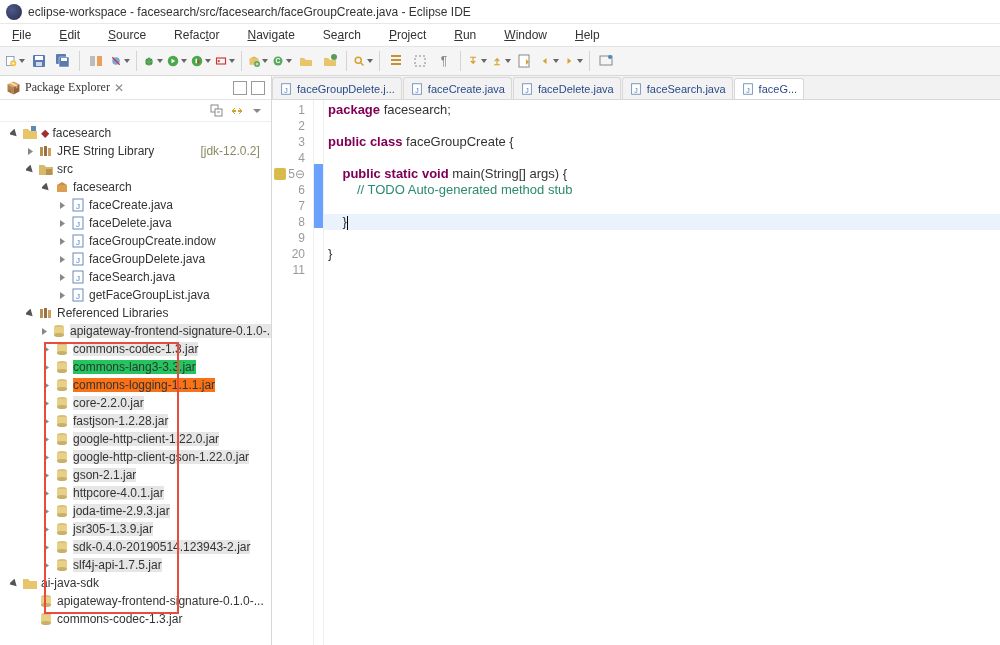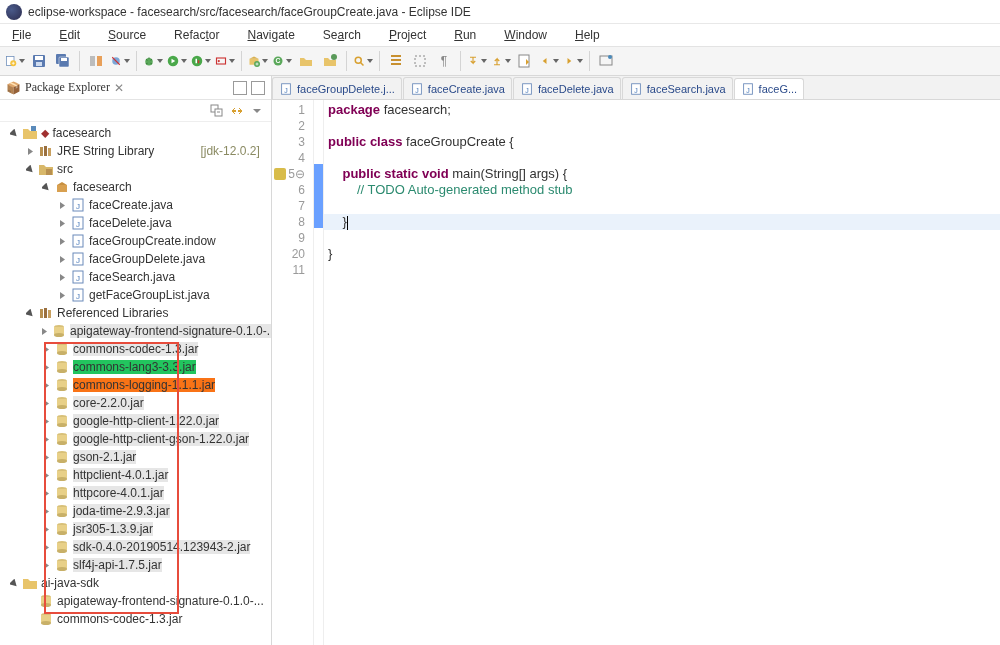--- a/index.html
+++ b/index.html
@@ -517,20 +517,35 @@
                 <path d="M2 1l5 3.5L2 8z" fill="#888"></path>
               </svg>
             </span>
             <span class="ticon">
               <svg viewBox="0 0 16 16">
                 <ellipse cx="8" cy="4" rx="5" ry="2" fill="#d8c078"></ellipse>
                 <rect x="3" y="4" width="10" height="8" fill="#e8d088"></rect>
                 <ellipse cx="8" cy="12" rx="5" ry="2" fill="#c8b068"></ellipse>
               </svg>
             </span>
+            <span class="tlabel" style="background:#e6e6e6">fastjson-1.2.28.jar</span>
+          </div>
+        <div class="trow pad3">
+            <span class="twist">
+              <svg viewBox="0 0 9 9">
+                <path d="M2 1l5 3.5L2 8z" fill="#888"></path>
+              </svg>
+            </span>
+            <span class="ticon">
+              <svg viewBox="0 0 16 16">
+                <ellipse cx="8" cy="4" rx="5" ry="2" fill="#d8c078"></ellipse>
+                <rect x="3" y="4" width="10" height="8" fill="#e8d088"></rect>
+                <ellipse cx="8" cy="12" rx="5" ry="2" fill="#c8b068"></ellipse>
+              </svg>
+            </span>
             <span class="tlabel" style="background:#e6e6e6">google-http-client-1.22.0.jar</span>
           </div>
         <div class="trow pad3">
             <span class="twist">
               <svg viewBox="0 0 9 9">
                 <path d="M2 1l5 3.5L2 8z" fill="#888"></path>
               </svg>
             </span>
             <span class="ticon">
               <svg viewBox="0 0 16 16">
@@ -548,35 +563,20 @@
               </svg>
             </span>
             <span class="ticon">
               <svg viewBox="0 0 16 16">
                 <ellipse cx="8" cy="4" rx="5" ry="2" fill="#d8c078"></ellipse>
                 <rect x="3" y="4" width="10" height="8" fill="#e8d088"></rect>
                 <ellipse cx="8" cy="12" rx="5" ry="2" fill="#c8b068"></ellipse>
               </svg>
             </span>
             <span class="tlabel" style="background:#e6e6e6">gson-2.1.jar</span>
-          </div>
-        <div class="trow pad3">
-            <span class="twist">
-              <svg viewBox="0 0 9 9">
-                <path d="M2 1l5 3.5L2 8z" fill="#888"></path>
-              </svg>
-            </span>
-            <span class="ticon">
-              <svg viewBox="0 0 16 16">
-                <ellipse cx="8" cy="4" rx="5" ry="2" fill="#d8c078"></ellipse>
-                <rect x="3" y="4" width="10" height="8" fill="#e8d088"></rect>
-                <ellipse cx="8" cy="12" rx="5" ry="2" fill="#c8b068"></ellipse>
-              </svg>
-            </span>
-            <span class="tlabel" style="background:#e6e6e6">httpclient-4.0.1.jar</span>
           </div>
         <div class="trow pad3">
             <span class="twist">
               <svg viewBox="0 0 9 9">
                 <path d="M2 1l5 3.5L2 8z" fill="#888"></path>
               </svg>
             </span>
             <span class="ticon">
               <svg viewBox="0 0 16 16">
                 <ellipse cx="8" cy="4" rx="5" ry="2" fill="#d8c078"></ellipse>

